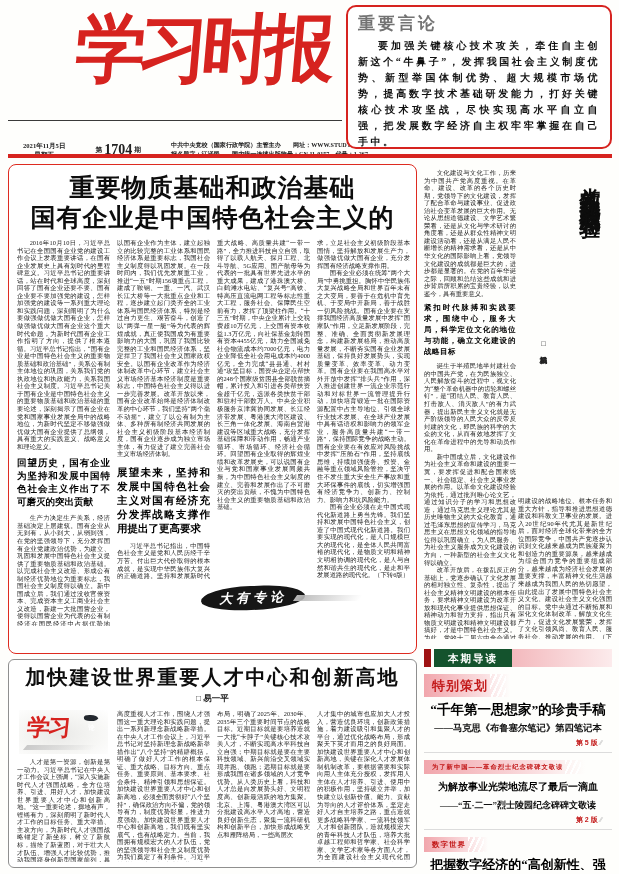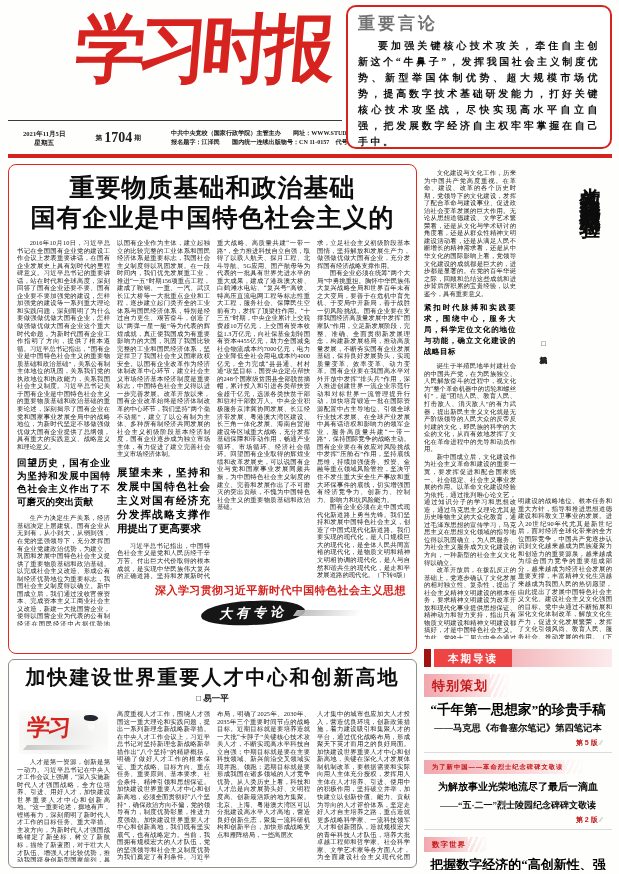--- a/index.html
+++ b/index.html
@@ -6,21 +6,21 @@
   .page{position:relative;width:619px;height:874px;background:#fefefc;overflow:hidden;
         font-family:"Liberation Serif","DejaVu Serif",serif;color:#1c1c1c;}
 
   
   .masthead-title{position:absolute;left:60px;top:-2px;width:284px;height:102px;
       font-size:70px;line-height:104px;font-weight:900;color:#d6231f;text-align:center;
       letter-spacing:-7px;transform:skewX(-5deg) scaleY(1.06);white-space:nowrap;}
   .masthead-sub{position:absolute;left:60px;top:99px;width:284px;text-align:center;
       font-size:15px;letter-spacing:8px;color:#99a1ab;font-weight:bold;}
   .mast-line{position:absolute;left:8px;top:120px;width:334px;height:1px;background:#3a3a3a;}
-  .infobar{position:absolute;left:8px;top:124px;width:338px;height:28px;display:flex;align-items:center;gap:15px;}
+  .infobar{position:absolute;left:8px;top:136px;width:338px;height:28px;display:flex;align-items:center;gap:15px;}
   .ib-date{font-size:6.6px;font-weight:bold;line-height:9px;text-align:center;color:#222;white-space:nowrap;}
   .ib-sep{width:1px;height:22px;background:#666;}
   .ib-issue{font-size:6.8px;font-weight:bold;color:#222;white-space:nowrap;display:flex;align-items:center;gap:2px;}
   .ib-issue b{font-size:14px;font-weight:900;}
   .ib-pub{font-size:6.1px;font-weight:bold;line-height:9.5px;color:#222;white-space:nowrap;}
   .red-rule{position:absolute;left:8px;top:154px;width:604px;height:4px;background:#d6231f;}
 
   
   .quote-box{position:absolute;left:346px;top:5px;width:266px;height:144px;box-sizing:border-box;
       border:2px solid #d6231f;border-radius:10px;background:#fff;padding:5px 10px;}
@@ -58,21 +58,21 @@
   .subk{font-size:7.5px;line-height:11px;font-weight:bold;letter-spacing:0.5px;margin:5px 0;text-align:justify;color:#000;}
   .vtitle{position:absolute;right:8px;top:4px;height:312px;writing-mode:vertical-rl;
       font-size:21px;font-weight:900;letter-spacing:2.5px;color:#0d0d0d;}
   .vauthor{position:absolute;right:64px;top:172px;writing-mode:vertical-rl;font-size:7.5px;font-weight:bold;color:#222;}
 
   
   .digest{position:absolute;left:424px;top:649px;width:188px;height:221px;overflow:hidden;
       font-family:"Liberation Sans","DejaVu Sans",sans-serif;}
   .dg-head{display:flex;align-items:stretch;height:18px;}
   .dg-sq{width:7px;background:#9e1212;margin-right:3px;}
-  .dg-boxx{background:#ef4444;color:#fff;font-weight:900;font-size:10.5px;line-height:18px;
+  .dg-boxx{background:#14532d;color:#fff;font-weight:900;font-size:10.5px;line-height:18px;
       padding:0 14px;letter-spacing:2px;white-space:nowrap;}
   .dg-strip{flex:1;background:linear-gradient(90deg,#f3b9bd,#fcebec);}
   .tag{display:inline-block;position:relative;margin-top:7px;color:#c31a1a;font-weight:900;
       letter-spacing:1px;padding:2.5px 22px 2.5px 8px;
       background:linear-gradient(90deg,#f1a6ac,#fadfe1 70%,rgba(250,223,225,0));white-space:nowrap;}
   .tag::after{content:"";position:absolute;right:4px;top:0;bottom:0;width:16px;
       background:repeating-linear-gradient(115deg,#fff 0 2px,rgba(255,255,255,0) 2px 5px);}
   .dg-title{font-family:"Liberation Serif","DejaVu Serif",serif;font-size:13.5px;line-height:16px;
       font-weight:900;text-align:center;margin-top:5px;color:#000;}
   .dg-sub{font-family:"Liberation Serif","DejaVu Serif",serif;font-size:9.3px;font-weight:bold;
@@ -149,21 +149,20 @@
       </div>
       <div class="mcol" style="left:200px;height:340px;">
         <p class="bp cont">重大战略、高质量共建“一带一路”，全力推进科技自立自强，取得了以载人航天、探月工程、北斗导航、5G应用、国产航母等为代表的一批具有世界先进水平的重大成果，建成了港珠澳大桥、白鹤滩水电站、“复兴号”高铁、特高压直流电网工程等标志性重大工程，服务社会、保障民生空前有力，发挥了顶梁柱作用。“十三五”时期，中央企业累计上交税费超10万亿元，上交国有资本收益1.3万亿元，向社保基金划转国有资本4455亿元，助力全国减免社会物流成本约7000亿元，电力企业降低全社会用电成本约4000亿元，全力完成“县县通、村村通”攻坚目标，国资央企定点帮扶的248个国家级贫困县全部脱贫摘帽，累计投入和引进各类帮扶资金超千亿元，选派各类扶贫干部和驻村干部数万人。中央企业积极服务京津冀协同发展、长江经济带发展、粤港澳大湾区建设、长三角一体化发展、海南自贸港建设等区域重大战略，充分发挥基础保障和带动作用，畅通产业循环、市场循环、经济社会循环。回望国有企业取得的辉煌业绩和改革发展史，可以说国有企业与党和国家事业发展同频共振，为中国特色社会主义制度的建立、完善和发展作出了不可磨灭的突出贡献，不愧为中国特色社会主义的重要物质基础和政治基础。</p>
       </div>
       <div class="mcol" style="left:300px;height:340px;">
         <p class="bp cont">求，立足社会主义初级阶段基本国情，坚持解放和发展生产力，做强做优做大国有企业，充分发挥国有经济战略支撑作用。</p>
         <p class="bp">国有企业必须在统筹“两个大局”中勇挑重担。胸怀中华民族伟大复兴战略全局和世界百年未有之大变局，要善于在危机中育先机、于变局中开新局，善于战胜一切风险挑战。国有企业要在支撑我国经济高质量发展中发挥“国家队”作用，立足新发展阶段，完整、准确、全面贯彻新发展理念，构建新发展格局，推动高质量发展，不断夯实国有企业发展基础，保持良好发展势头，实现质量变革、效率变革、动力变革。国有企业要在我国高水平对外开放中发挥“排头兵”作用，深入推进创建世界一流企业示范行动和对标世界一流管理提升行动，加快培育锻造一批在国际资源配置中占主导地位、引领全球行业技术发展、在全球产业发展中具有话语权和影响力的领军企业，服务高质量共建“一带一路”，保持国际竞争的战略主动。国有企业要在有效应对风险挑战中发挥“压舱石”作用，坚持底线思维，持续加强债务、投资、金融等重点领域风险管控，坚决守住不发生重大安全生产事故和重大环保事件的底线，切实增强国有经济竞争力、创新力、控制力、影响力和抗风险能力。</p>
         <p class="bp">国有企业必须在走中国式现代化新道路上勇当先锋。我们坚持和发展中国特色社会主义，创造了中国式现代化新道路。我们要实现的现代化，是人口规模巨大的现代化，是全体人民共同富裕的现代化，是物质文明和精神文明相协调的现代化，是人与自然和谐共生的现代化，是走和平发展道路的现代化。（下转6版）</p>
       </div>
       <div class="banner">
-        <div class="banner-slogan">深入学习贯彻习近平新时代中国特色社会主义思想</div>
         <div>
           <span class="brush">大有专论</span><span class="swoosh"></span>
         </div>
       </div>
     </div>
   </div>
 
   <div class="right-art">
     <div class="rcolA">
       <p class="bp">文化建设与文化工作，历来为中国共产党高度重视。在革命、建设、改革的各个历史时期，党领导下的文化建设，发挥了配合革命与建设事业、促进政治社会变革发展的巨大作用。无论从思想道德建设、文学艺术繁荣看，还是从文化与学术研讨的角度看，还是从群众性精神文明建设活动看，还是从满足人民不断增长的精神需求看，还是从中华文化的国际影响上看，党领导文化建设的成就都是巨大的，进步都是显著的。在党的百年华诞之际，回顾和总结这些成就和进步背后所积累的宝贵经验，以史鉴今，具有重要意义。</p>

